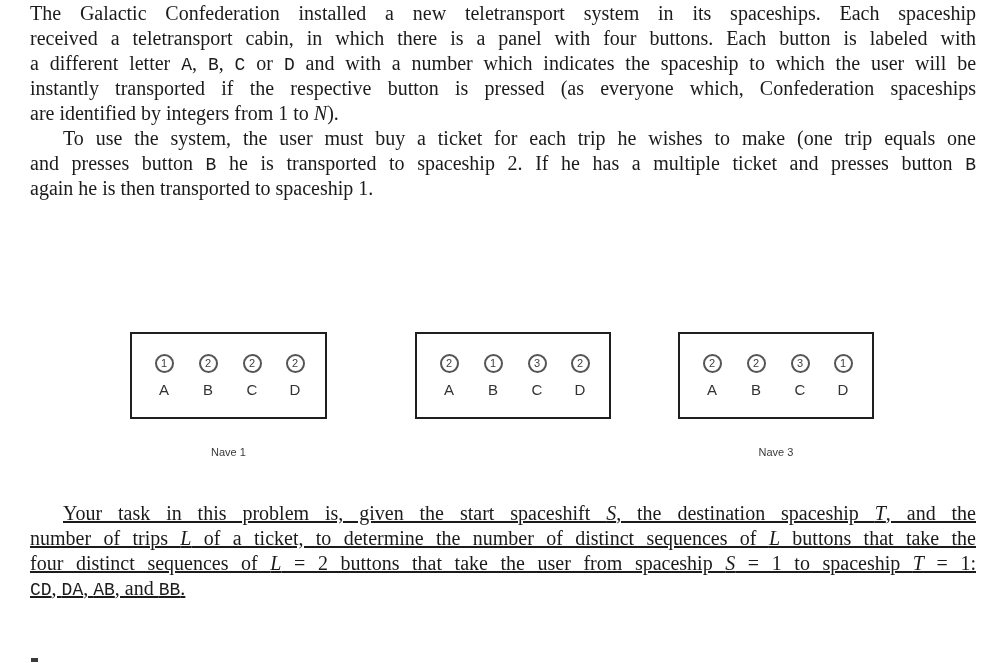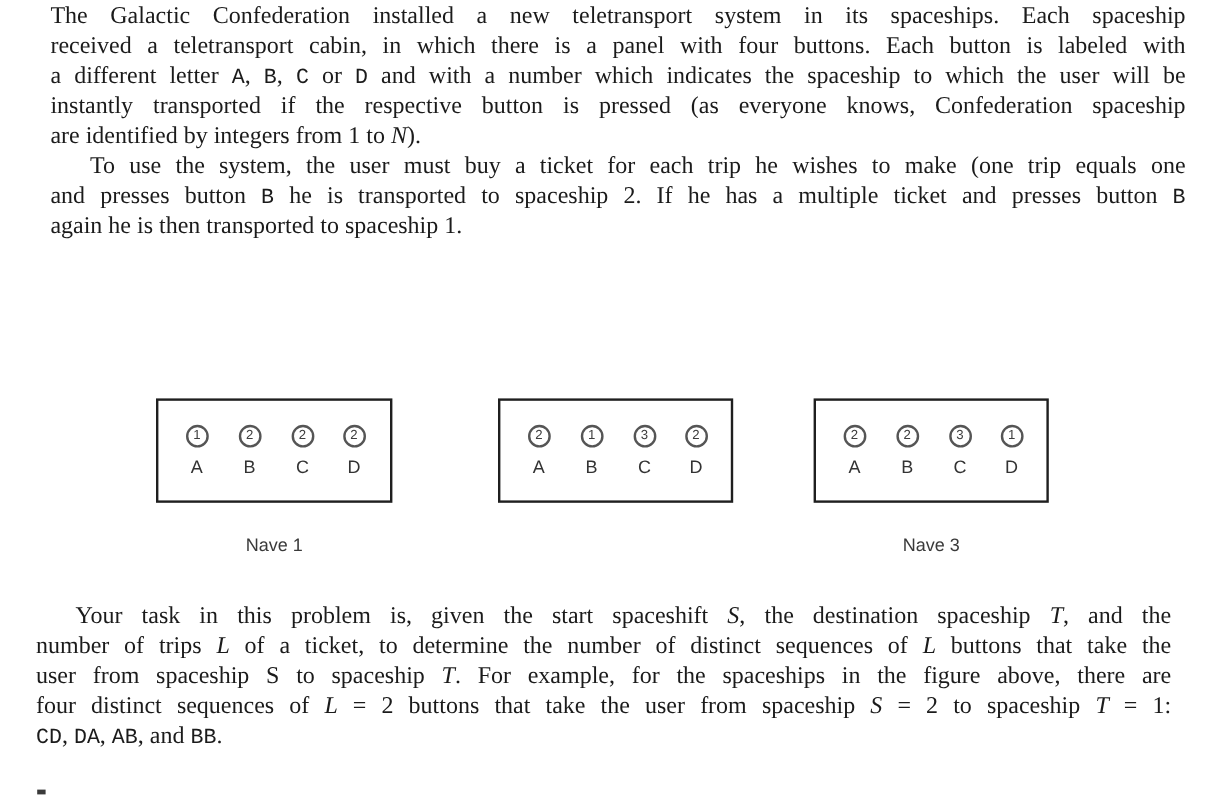--- a/index.html
+++ b/index.html
@@ -1,21 +1,21 @@
 <!DOCTYPE html>
 <html><head>
 <meta charset="utf-8">
 <style>
   * { margin: 0; padding: 0; box-sizing: border-box; }
   html, body { width: 1006px; height: 663px; background: #ffffff; overflow: hidden; }
   body { position: relative; font-family: "Liberation Serif", serif; color: #1b1b1b; }
 
   .text-block { position: absolute; left: 30px; width: 946px; }
-  .tb1 { top: 1px; margin-left: 12px; }
-  .tb2 { top: 501px; }
+  .tb1 { top: 1px; }
+  .tb2 { top: 501px; text-decoration: underline; }
 
   .line {
     height: 25px;
     line-height: 25px;
     font-size: 20px;
     text-align: justify;
     text-align-last: justify;
     overflow: hidden;
     white-space: nowrap;
   }
@@ -52,40 +52,40 @@
     font-size: 15px;
     color: #333333;
   }
   .panel-label {
     position: absolute;
     top: 114px;
     left: 0;
     width: 100%;
     text-align: center;
     font-family: "Liberation Sans", sans-serif;
-    font-size: 15px;
+    font-size: 11px;
     color: #3a3a3a;
   }
 
   .artifact {
     position: absolute;
     left: 31px; top: 658px;
     width: 7px; height: 4px;
     background: #3a3a3a;
   }
 </style>
 </head>
 <body>
 
 <div class="text-block tb1">
     <div>
       <div class="line"><span>The Galactic Confederation installed a new teletransport system in its spaceships.  Each spaceship</span></div>
       <div class="line"><span>received a teletransport cabin, in which there is a panel with four buttons. Each button is labeled with</span></div>
       <div class="line"><span>a different letter </span><span class="tt">A</span><span>, </span><span class="tt">B</span><span>, </span><span class="tt">C</span><span> or </span><span class="tt">D</span><span> and with a number which indicates the spaceship to which the user will be</span></div>
-      <div class="line"><span>instantly transported if the respective button is pressed (as everyone knows, Confederation spaceship</span></div>
+      <div class="line"><span>instantly transported if the respective button is pressed (as everyone which, Confederation spaceships</span></div>
       <div class="line last"><span>are identified by integers from 1 to </span><span class="it">N</span><span>).</span></div>
     </div>
     <div>
       <div class="line indent"><span>To use the system, the user must buy a ticket for each trip he wishes to make (one trip equals one</span></div>
     </div>
     <div>
       <div class="line"><span>and presses button </span><span class="tt">B</span><span> he is transported to spaceship 2. If he has a multiple ticket and presses button </span><span class="tt">B</span></div>
       <div class="line last"><span>again he is then transported to spaceship 1.</span></div>
     </div>
   </div>
@@ -152,19 +152,18 @@
         </div>
       </div>
       <div class="panel-label">Nave 3</div>
     </div>
   </div>
 
 <div class="text-block tb2">
     <div>
       <div class="line indent"><span>Your task in this problem is, given the start spaceshift </span><span class="it">S</span><span>, the destination spaceship </span><span class="it">T</span><span>, and the</span></div>
       <div class="line"><span>number of trips </span><span class="it">L</span><span> of a ticket, to determine the number of distinct sequences of </span><span class="it">L</span><span> buttons that take the</span></div>
-      <div class="line"><span>user from spaceship S to spaceship </span><span class="it">T</span><span>. For example, for the spaceships in the figure above, there are</span></div>
-      <div class="line"><span>four distinct sequences of </span><span class="it">L</span><span> = 2 buttons that take the user from spaceship </span><span class="it">S</span><span> = 2 to spaceship </span><span class="it">T</span><span> = 1:</span></div>
+      <div class="line"><span>four distinct sequences of </span><span class="it">L</span><span> = 2 buttons that take the user from spaceship </span><span class="it">S</span><span> = 1 to spaceship </span><span class="it">T</span><span> = 1:</span></div>
       <div class="line last"><span class="tt">CD</span><span>, </span><span class="tt">DA</span><span>, </span><span class="tt">AB</span><span>, and </span><span class="tt">BB</span><span>.</span></div>
     </div>
   </div>
 
 <div class="artifact"></div>
 
 </body></html>

